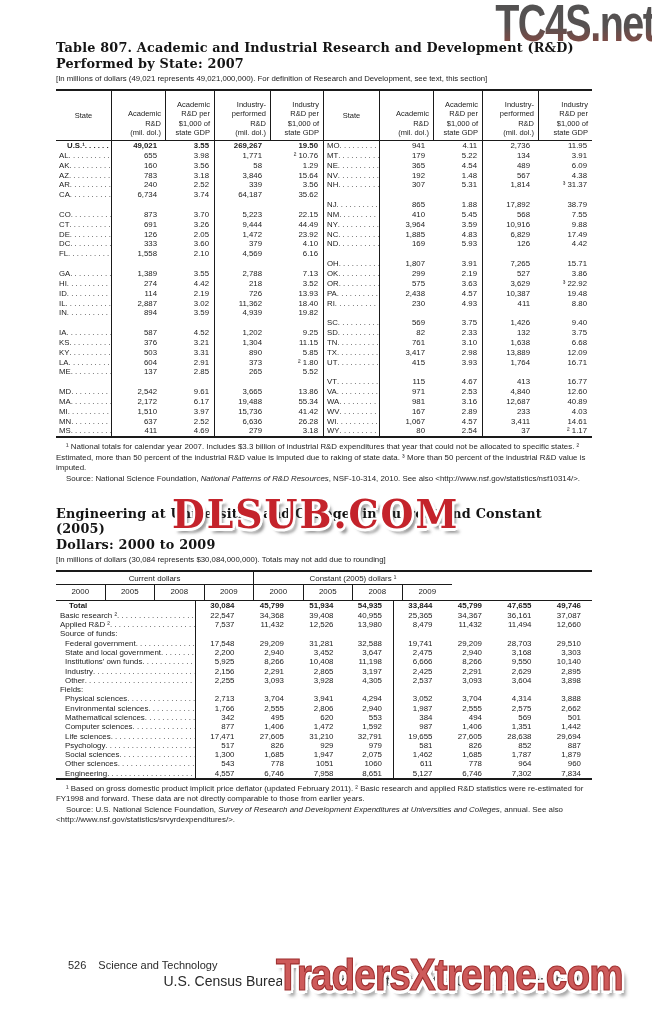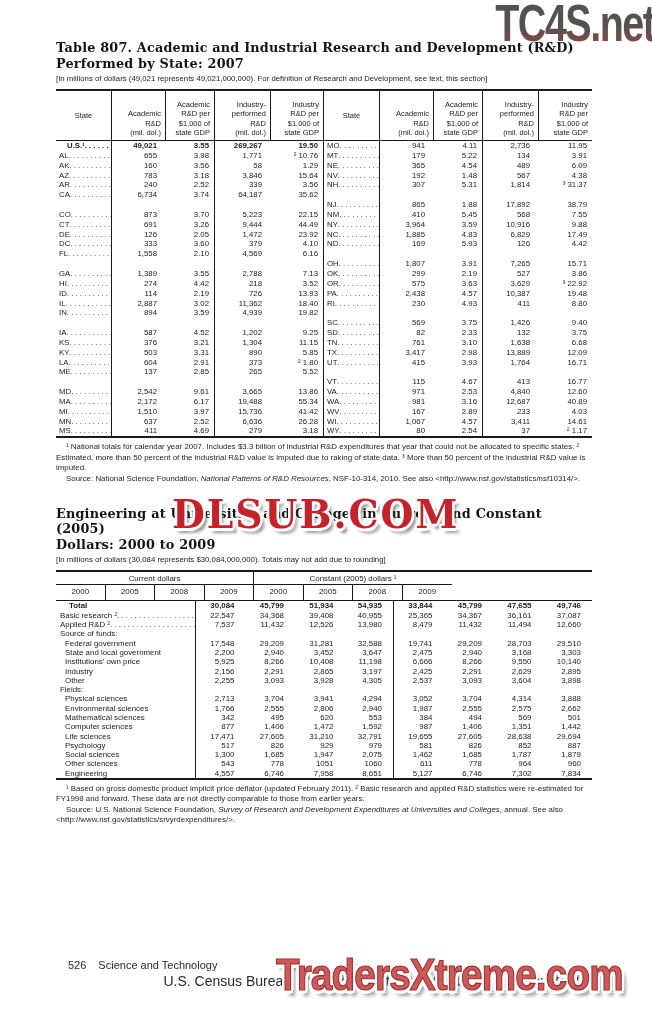--- a/index.html
+++ b/index.html
@@ -77,21 +77,21 @@
   .t808-row .lc {
     width: 140px; border-right: 1px solid #1a1a1a;
     display: flex; font-size: 7.9px; line-height: 9.4px; white-space: nowrap; overflow: hidden;
   }
   .t808-row .yc { width: 49.5px; font-size: 7.9px; line-height: 9.4px; text-align: right; padding-right: 11px; }
   .t808-row .yc.y3 { border-right: 1px solid #1a1a1a; }
   .t808-row.b { font-weight: bold; }
   .lc.tot { padding-left: 13px; flex-direction: column; }
   .lc.p { padding-left: 4px; }
   .lc.sec { padding-left: 4px; }
-  .lc.sub { padding-left: 9px; flex-direction: column; }
+  .lc.sub { padding-left: 9px; }
 
   
   .page-footer { position: absolute; left: 68px; top: 959px; font-size: 11px; color: #2a2a2a; z-index: 1; }
   .page-footer .pnum { margin-right: 12px; }
   .credit { position: absolute; top: 973px; right: 73px; font-size: 14px; color: #2a2a2a; z-index: 1; }
 
   
   .wm { position: absolute; z-index: 6; white-space: nowrap; pointer-events: none; }
   .wm-top {
     top: -7px; right: -2px;
@@ -806,21 +806,21 @@
             <div class="yc">2,940</div>
             <div class="yc">3,452</div>
             <div class="yc y3">3,647</div>
             <div class="yc">2,475</div>
             <div class="yc">2,940</div>
             <div class="yc">3,168</div>
             <div class="yc">3,303</div>
           </div>
           <div class="t808-row">
             <div class="lc sub">
-              <div class="lab">Institutions' own price</div>
+              <div class="lab">Institutions' own funds</div>
               <div class="dots"> . . . . . . . . . . . . . . . . . . . . . . . . .</div>
             </div>
             <div class="yc">5,925</div>
             <div class="yc">8,266</div>
             <div class="yc">10,408</div>
             <div class="yc y3">11,198</div>
             <div class="yc">6,666</div>
             <div class="yc">8,266</div>
             <div class="yc">9,550</div>
             <div class="yc">10,140</div>

